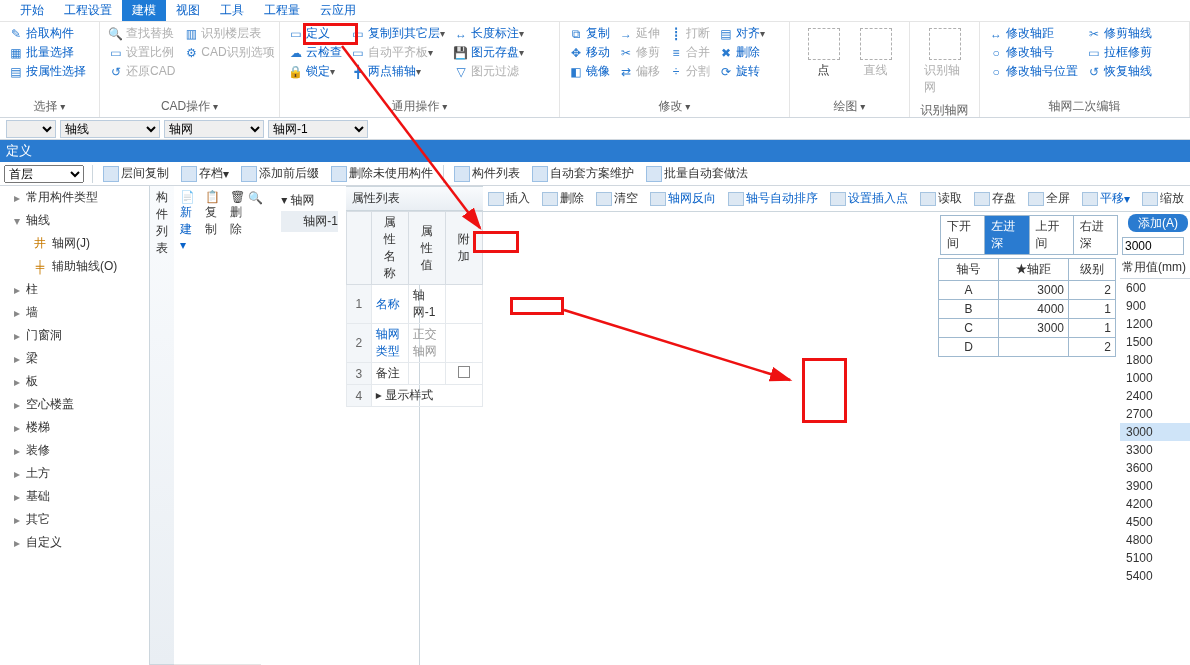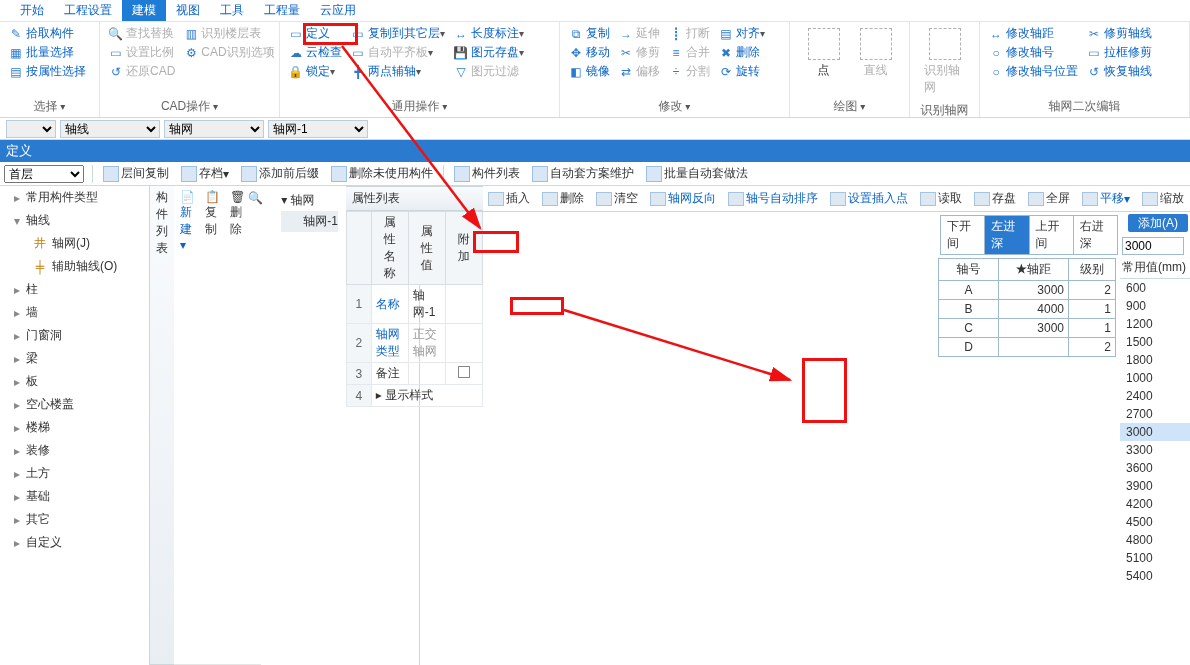--- a/index.html
+++ b/index.html
@@ -79,21 +79,21 @@
   .center .cbar .cbtn .ico { width:16px; height:14px; margin-right:2px; display:inline-block; background:#dde8f3; border:1px solid #a6c4e0;}
   .center .cbar .cbtn.blue { color:#0b63c9;}
   
   .mid { flex:1; display:flex; }
   
   .tabstrip { display:flex; }
   .tabstrip .t { border:1px solid #9fb9cf; padding:2px 6px; background:#fff; cursor:pointer; margin-left:-1px;}
   .tabstrip .t.first { margin-left:0;}
   .tabstrip .t.active { background:#2a7bd0; color:#fff;}
   
-  .addbtn { margin-left:6px; background:#2a7bd0; color:#fff; border-radius:2px; padding:2px 10px; cursor:pointer;}
+  .addbtn { margin-left:6px; background:#2a7bd0; color:#fff; border-radius:8px; padding:2px 10px; cursor:pointer;}
   
   .gridtbl { border:1px solid #9fb9cf; border-collapse:collapse; font-size:12px; }
   .gridtbl th { background:#fff; border:1px solid #9fb9cf; padding:2px 4px; font-weight:normal; text-align:center;}
   .gridtbl td { border:1px solid #9fb9cf; padding:2px 4px; text-align:right;}
   .gridtbl td.c { text-align:center; }
   
   .leftarea { width:182px; display:flex; flex-direction:column;}
   .commonarea { width:70px; border-left:0; display:flex; flex-direction:column;}
   .commonarea input { width:62px; margin:2px 2px 0; border:1px solid #9fb9cf; font-size:12px; padding:1px 2px;}
   .commonarea .cap { font-size:12px; padding:4px 2px 2px;}

